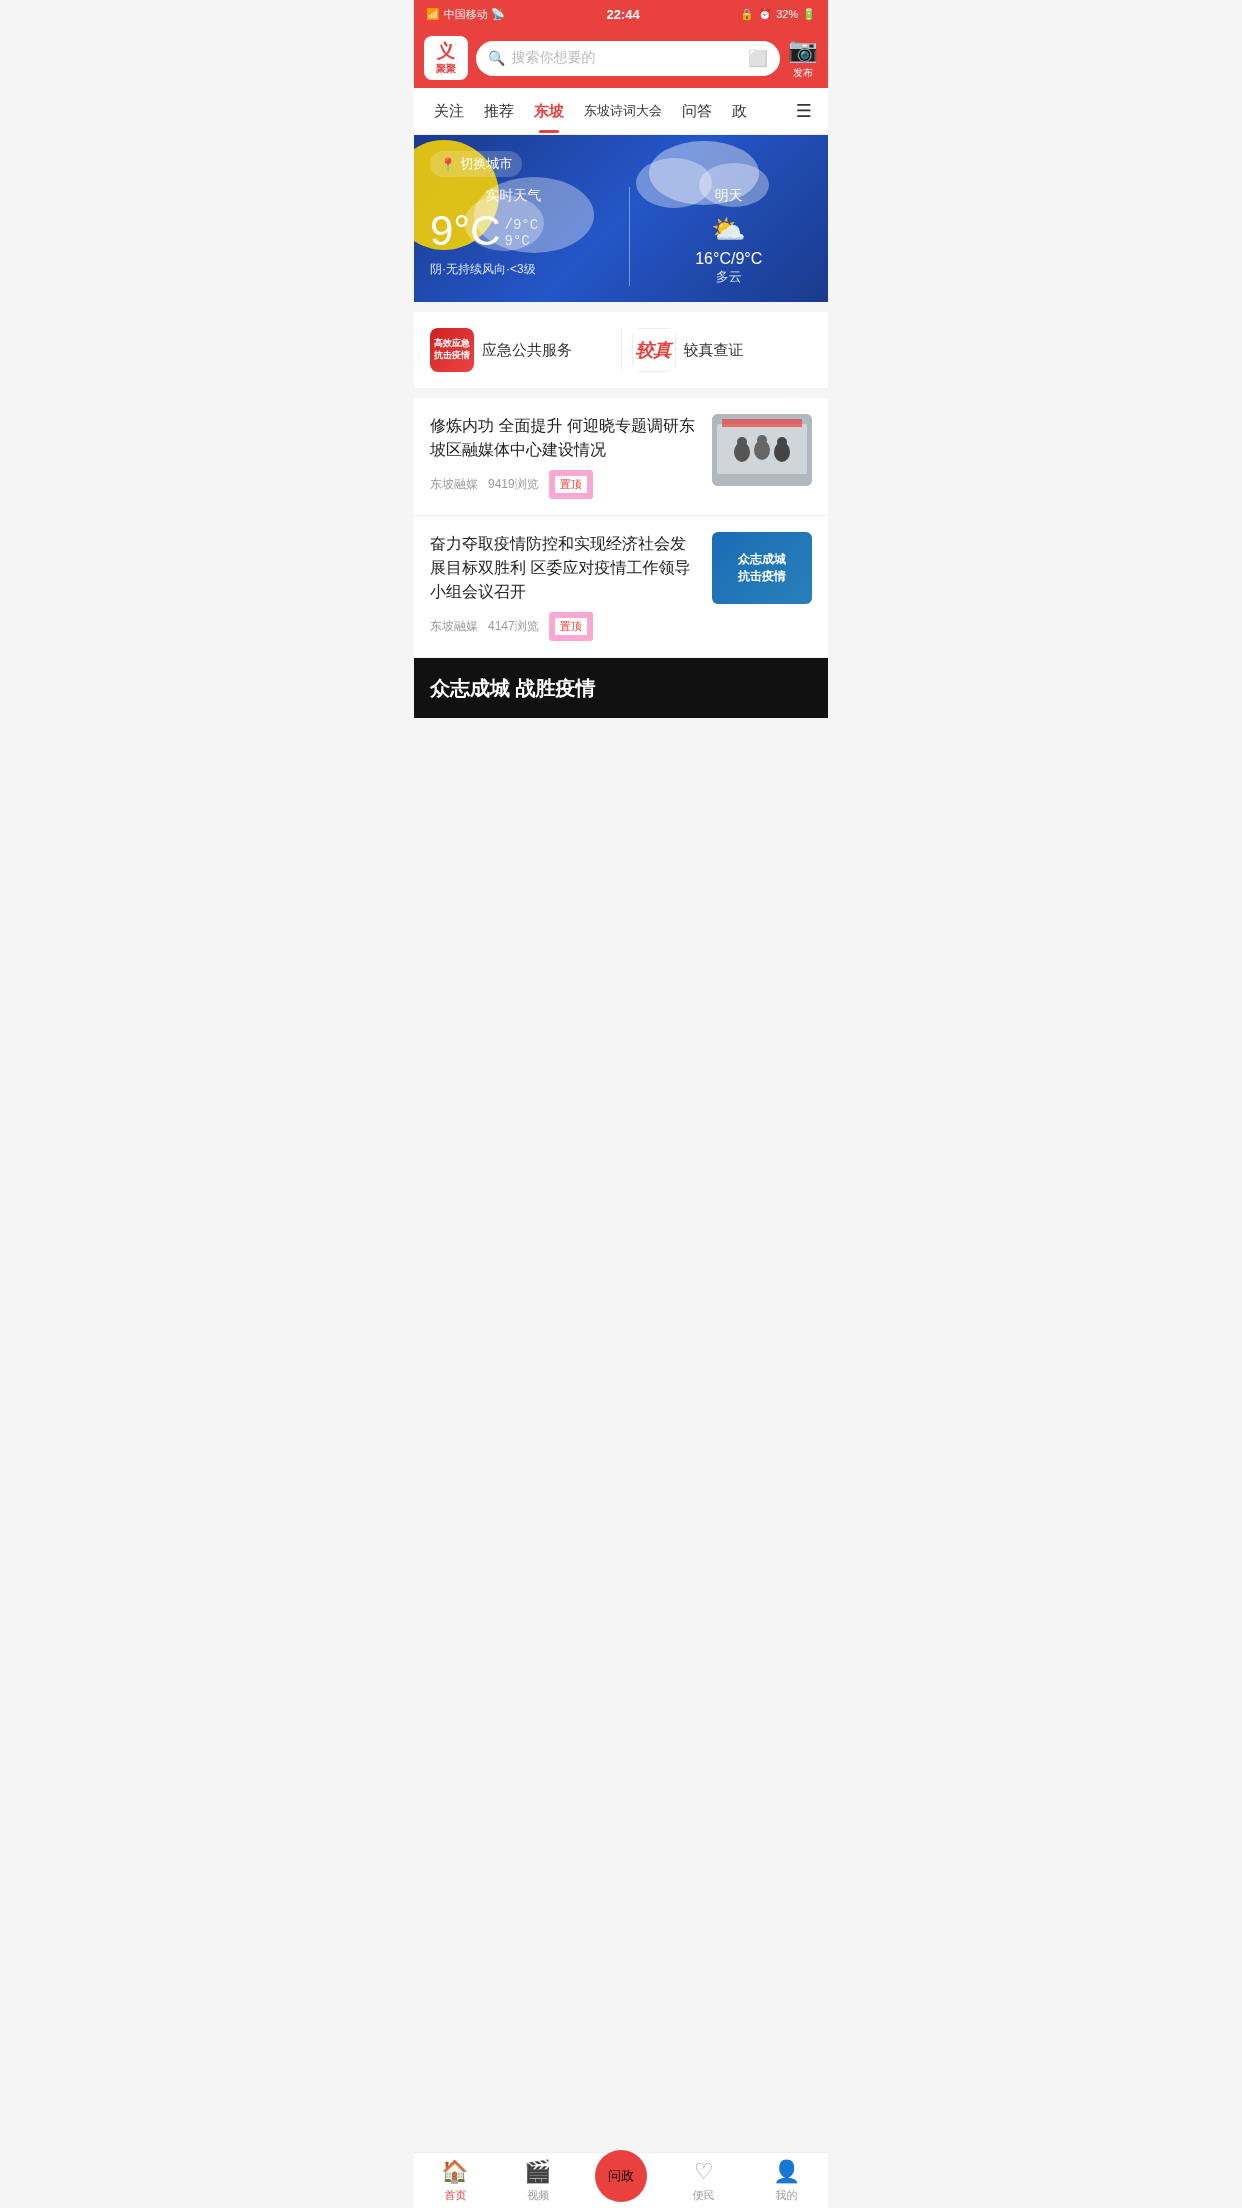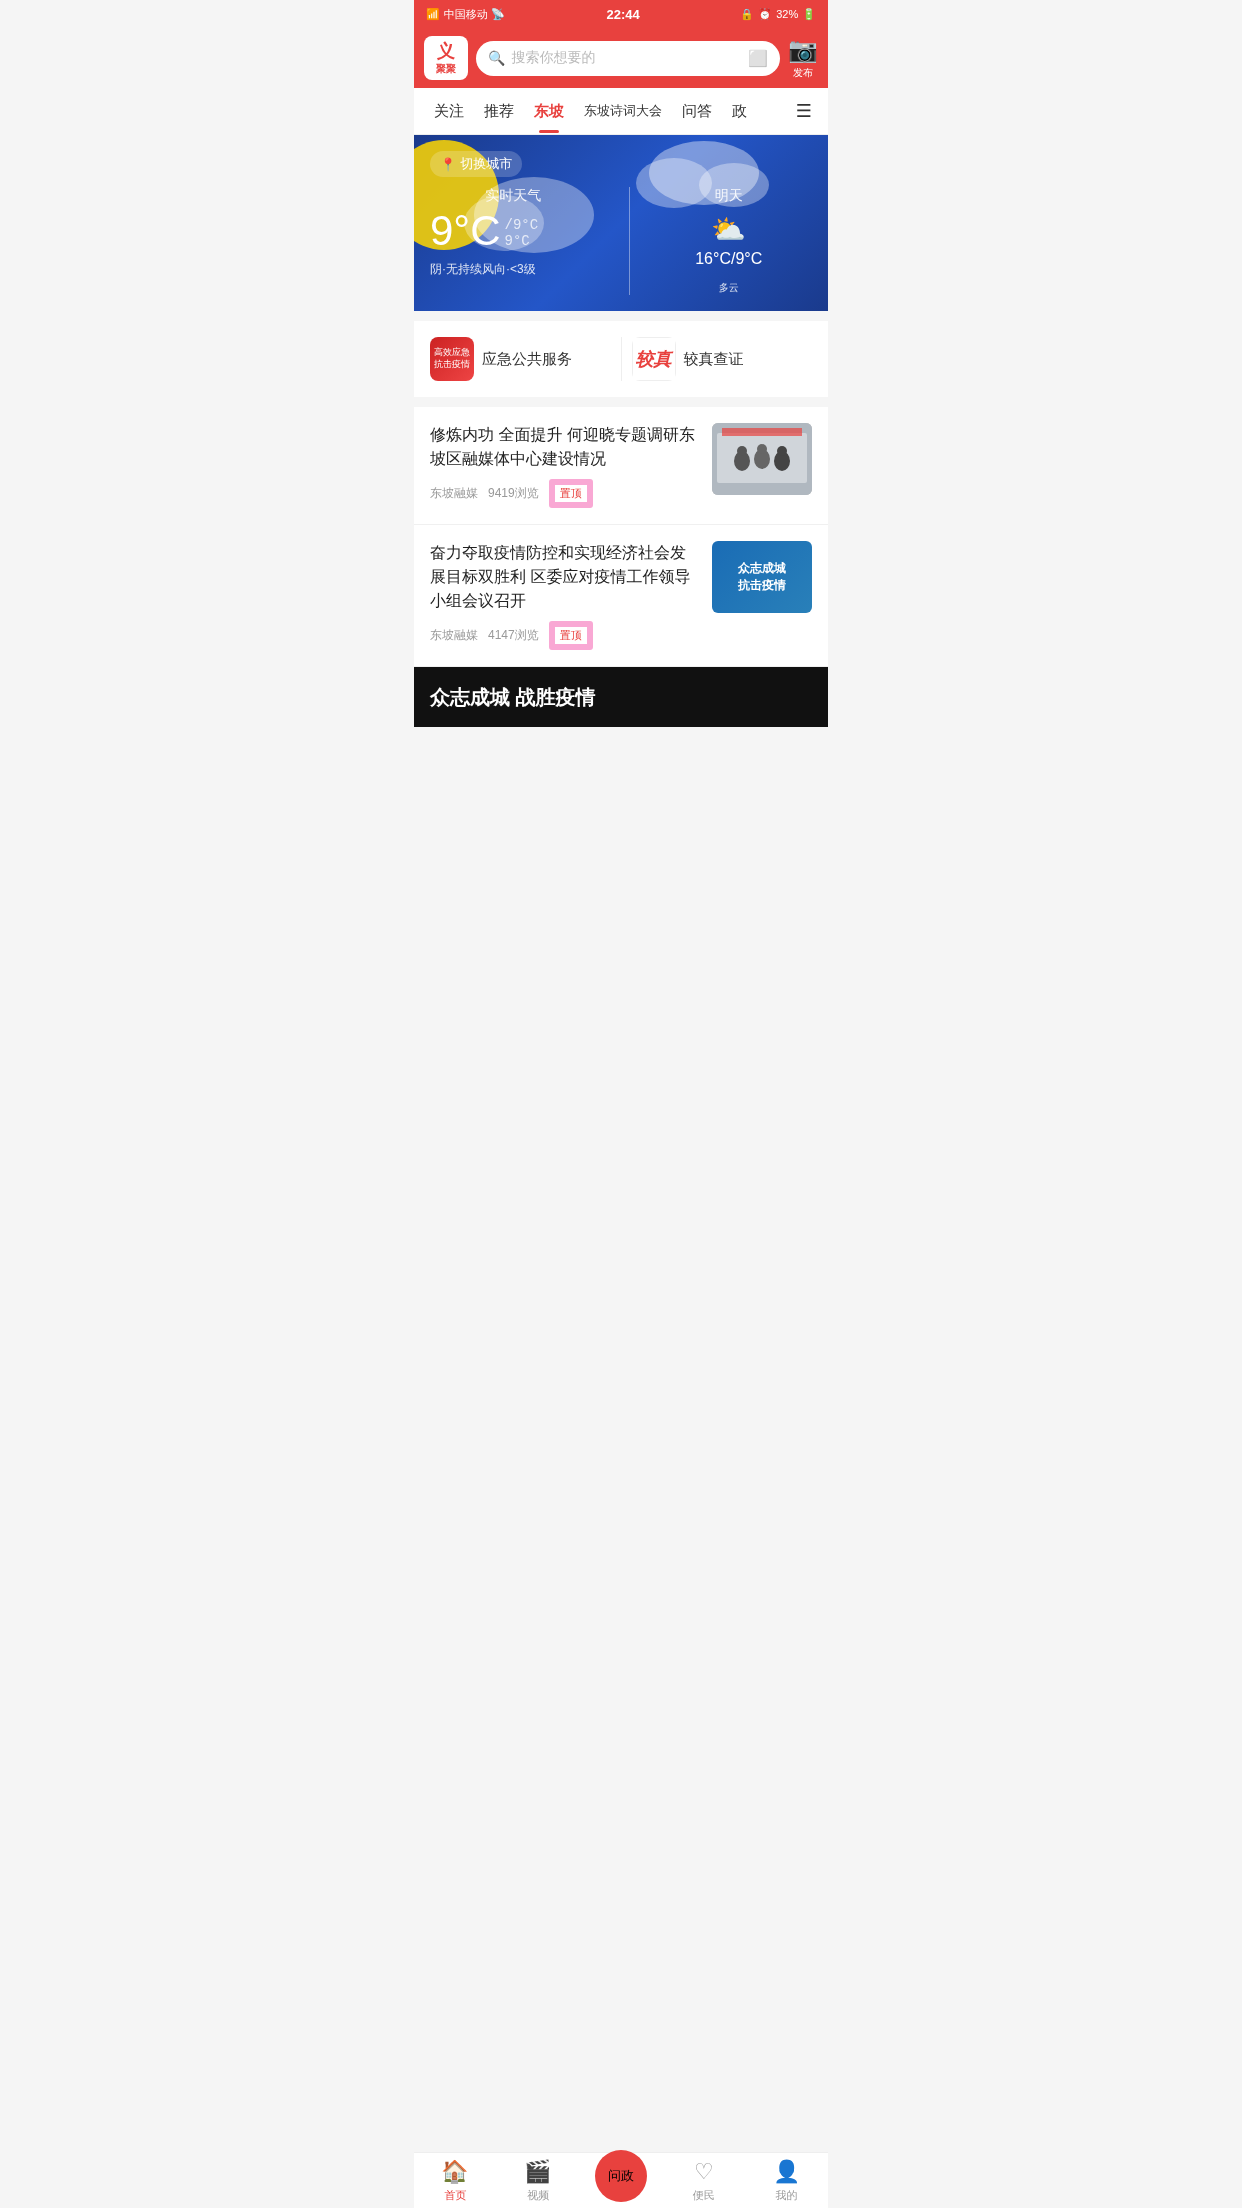--- a/index.html
+++ b/index.html
@@ -145,21 +145,21 @@
       flex: 1;
       display: flex;
       flex-direction: column;
       align-items: center;
       justify-content: center;
     }
     .weather-label { color: rgba(255,255,255,0.9); font-size: 14px; text-align: center; margin-bottom: 2px; }
     .weather-desc { color: rgba(255,255,255,0.85); font-size: 12px; margin-top: 6px; }
     .weather-tomorrow-label { color: rgba(255,255,255,0.9); font-size: 14px; margin-bottom: 8px; }
     .weather-tomorrow-temp { color: white; font-size: 16px; }
-    .weather-tomorrow-desc { color: rgba(255,255,255,0.85); font-size: 10px; margin-top: 13px; }
+    .weather-tomorrow-desc { color: rgba(255,255,255,0.85); font-size: 13px; margin-top: 0; }
 
     
     .services-row {
       background: white;
       display: flex;
       padding: 16px;
       gap: 10px;
       margin-top: 10px;
     }
     .service-item {
@@ -183,21 +183,21 @@
       background: linear-gradient(135deg, #cc2222, #ee4444);
       width: 100%;
       height: 100%;
       display: flex;
       align-items: center;
       justify-content: center;
       font-size: 10px;
       color: white;
       text-align: center;
       line-height: 1.2;
-      font-weight: normal;
+      font-weight: bold;
     }
     .service-jiaozheng-icon {
       background: white;
       border: 1px solid #eee;
       width: 100%;
       height: 100%;
       display: flex;
       align-items: center;
       justify-content: center;
       font-size: 18px;

